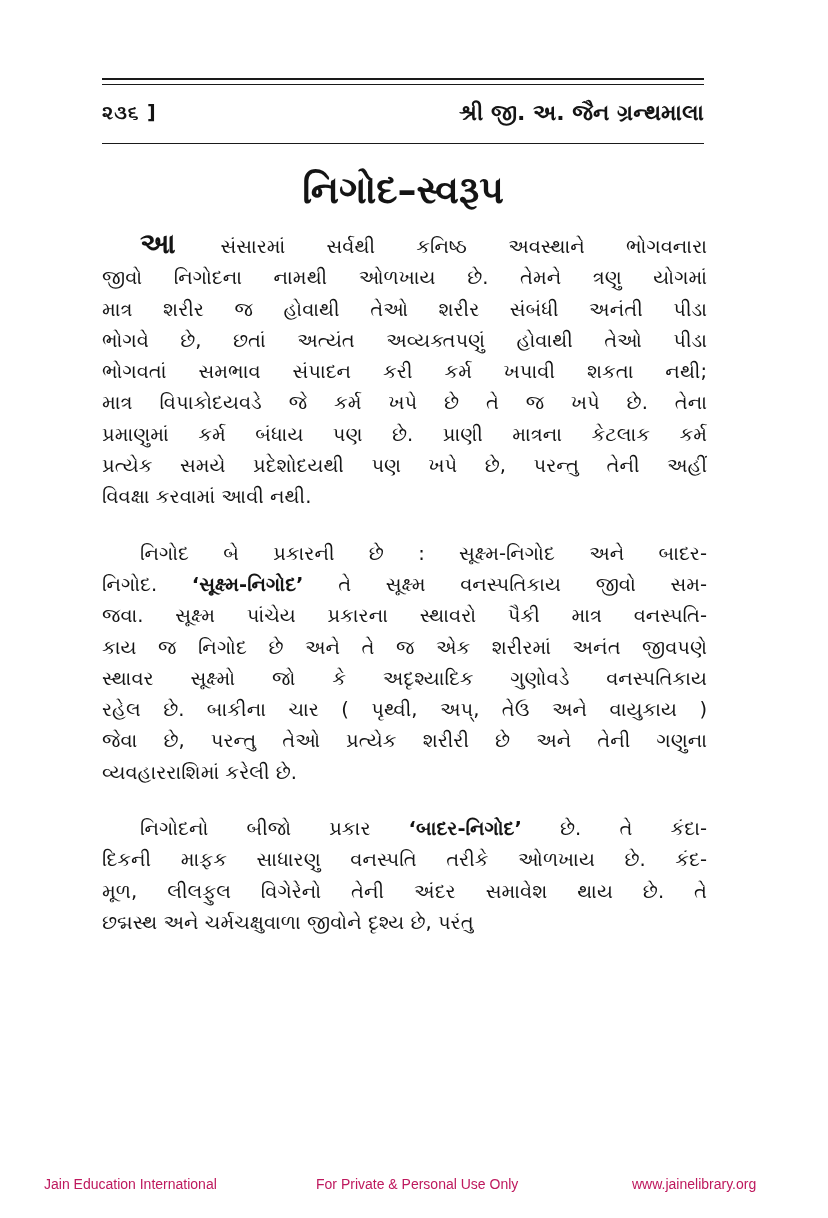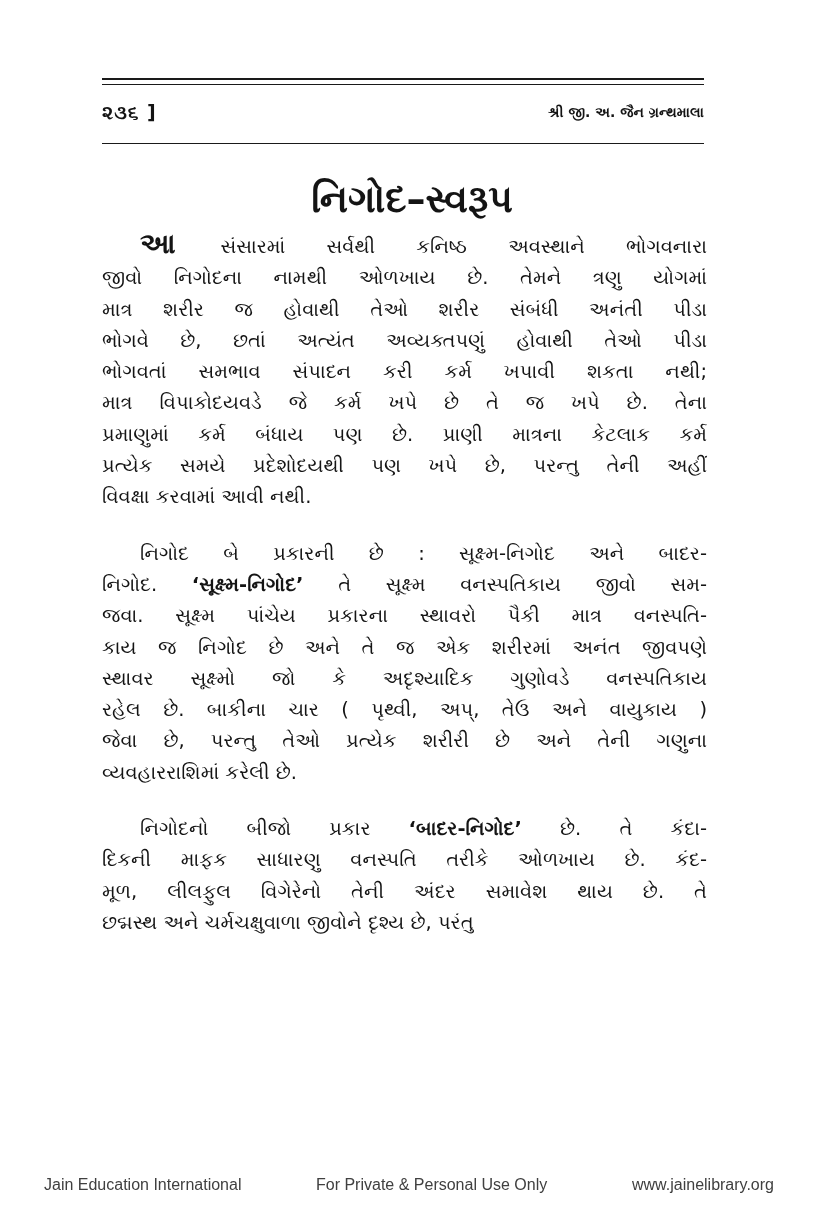--- a/index.html
+++ b/index.html
@@ -11,21 +11,21 @@
   .page { position: absolute; left: 0; top: 0; width: 828px; height: 1218px; }
   .rule-top {
     position: absolute; left: 102px; top: 78px; width: 602px; height: 7px;
     border-top: 2px solid #1a1a1a; border-bottom: 1.5px solid #1a1a1a; box-sizing: border-box;
   }
   .running-head {
     position: absolute; left: 102px; top: 96px; width: 602px; height: 32px;
     display: flex; justify-content: space-between; align-items: center; gap: 10px;
   }
   .page-number { font-size: 19px; font-weight: bold; letter-spacing: 1px; }
-  .series-title { font-size: 14px; font-weight: bold; }
+  .series-title { font-size: 22px; font-weight: bold; }
   .rule-bottom {
     position: absolute; left: 102px; top: 143px; width: 602px; height: 0;
     border-top: 1.5px solid #1a1a1a;
   }
   .chapter-title {
     position: absolute; left: 102px; top: 166px; width: 602px;
     text-align: center; font-size: 38px; font-weight: bold; line-height: 48px;
   }
   .body-text {
     position: absolute; left: 102px; top: 228px; width: 605px;
@@ -33,37 +33,37 @@
   }
   .para { margin: 0; text-align: justify; }
   .para + .para { margin-top: 25px; }
   .line { display: block; white-space: nowrap; text-align: justify; text-align-last: justify; }
   .line.last { text-align-last: left; }
   .indent { padding-left: 38px; }
   .dropcap { font-size: 28px; font-weight: bold; }
   .bold { font-weight: bold; }
   .footer {
     position: absolute; left: 0; top: 1170px; width: 828px; height: 30px;
-    font-family: "Liberation Sans", sans-serif; font-size: 16px; color: #404040;
+    font-family: "Liberation Sans", sans-serif; font-size: 14px; color: #be185d;
   }
   .footer span { position: absolute; top: 6px; }
   .f1 { left: 44px; } .f2 { left: 316px; } .f3 { left: 632px; }
 </style>
 </head>
 <body>
 
 <div class="page">
   <div class="rule-top"></div>
   <div class="running-head">
     <span class="page-number">૨૩૬ ]</span>
     <span class="series-title">શ્રી જી. અ. જૈન ગ્રન્થમાલા</span>
   </div>
   <div class="rule-bottom"></div>
 
-  <h1 class="chapter-title" style="margin:9px;">નિગોદ–સ્વરૂપ</h1>
+  <h1 class="chapter-title" style="margin:0;">નિગોદ–સ્વરૂપ</h1>
 
   <div class="body-text">
     <p class="para" id="p0">
         <span class="line indent"><span class="dropcap">આ </span><span>સંસારમાં સર્વથી કનિષ્ઠ અવસ્થાને ભોગવનારા</span></span>
         <span class="line"><span>જીવો નિગોદના નામથી ઓળખાય છે. તેમને ત્રણુ યોગમાં</span></span>
         <span class="line"><span>માત્ર શરીર જ હોવાથી તેઓ શરીર સંબંધી અનંતી પીડા</span></span>
         <span class="line"><span>ભોગવે છે, છતાં અત્યંત અવ્યક્તપણું હોવાથી તેઓ પીડા</span></span>
         <span class="line"><span>ભોગવતાં સમભાવ સંપાદન કરી કર્મ ખપાવી શકતા નથી;</span></span>
         <span class="line"><span>માત્ર વિપાકોદયવડે જે કર્મ ખપે છે તે જ ખપે છે. તેના</span></span>
         <span class="line"><span>પ્રમાણુમાં કર્મ બંધાય પણ છે. પ્રાણી માત્રના કેટલાક કર્મ</span></span>

